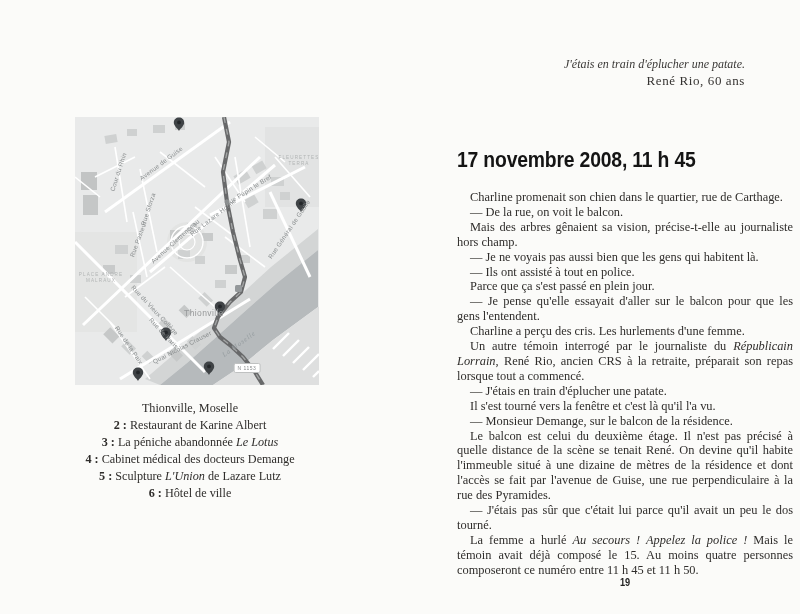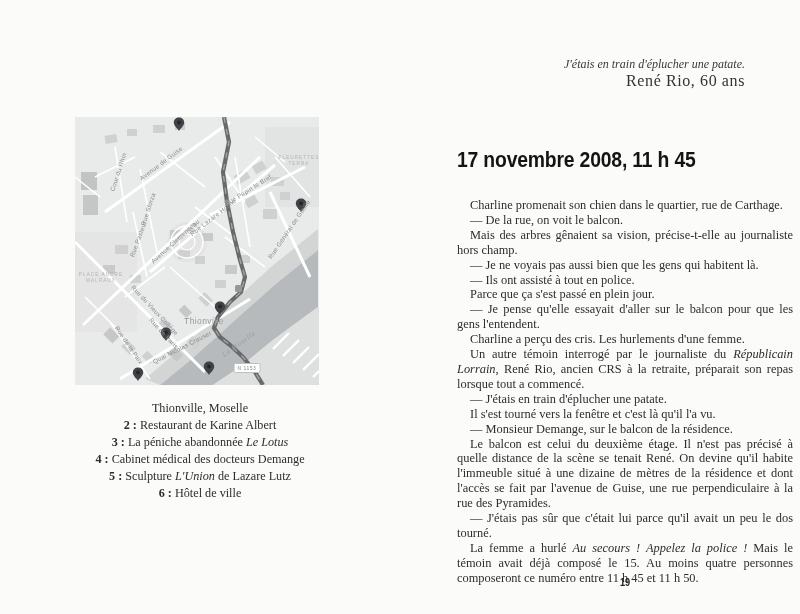--- a/index.html
+++ b/index.html
@@ -16,34 +16,34 @@
   .map-label.street{font:6.3px "Liberation Sans",sans-serif;color:#898d8e;letter-spacing:.25px;}
   .map-label.city{font:8.5px "Liberation Sans",sans-serif;color:#97999a;letter-spacing:.4px;}
   .map-label.river{font:italic 7px "Liberation Serif",serif;color:#969da0;letter-spacing:.8px;}
   .map-label.area{font:4.6px "Liberation Sans",sans-serif;color:#b2b5b5;letter-spacing:1.1px;
                   text-align:center;line-height:6px;}
   .shield{position:absolute;transform:translate(-50%,-50%);background:#fff;border:1px solid #bfc1c1;
           border-radius:2px;font:5px "Liberation Sans",sans-serif;color:#8a8d8e;
           padding:1px 3px;letter-spacing:.5px;}
 
   
-  .legend{position:absolute;left:30px;top:400px;width:340px;text-align:center;
+  .legend{position:absolute;left:20px;top:400px;width:340px;text-align:center;
           font-size:12.2px;line-height:17px;color:#2f2d2b;}
   .legend-title{line-height:17px;}
 
   
   .page-right{position:absolute;left:457px;top:0;width:336px;height:503px;}
   .epigraph{position:absolute;top:57px;left:0;right:48px;text-align:right;}
   .quote{font-style:italic;font-size:12px;line-height:15px;color:#3a3836;}
-  .attribution{font-size:16px;line-height:18px;letter-spacing:.6px;color:#353331;}
+  .attribution{font-size:13px;line-height:18px;letter-spacing:.6px;color:#353331;}
   .chapter{position:absolute;top:148px;left:0;margin:0;font-family:"Liberation Sans",sans-serif;
            font-weight:bold;font-size:21.5px;color:#141414;letter-spacing:-.2px;
            transform:scaleX(.9);transform-origin:left center;white-space:nowrap;}
   .body-text{position:absolute;top:190px;left:0;width:336px;font-size:12.4px;line-height:14.9px;
-             text-align:justify;margin-top:8px;}
+             text-align:justify;}
   .body-text p{margin:0;text-indent:13px;}
   .page-number{position:absolute;top:577px;left:0;width:336px;text-align:center;
                font-family:"Liberation Sans",sans-serif;font-weight:bold;font-size:10px;
                color:#222;transform:scaleX(.92);}
 </style>
 </head>
 <body>
 
 <div class="book">
 
@@ -186,21 +186,21 @@
           <span class="map-label street" style="left: 54px; top: 228px; transform: translate(-50%, -50%) rotate(56deg);">Rue de la Paix</span>
           <span class="map-label street" style="left: 107px; top: 230px; transform: translate(-50%, -50%) rotate(-27deg);">Quai Nicolas Crauser</span>
           <span class="map-label area" style="left: 26px; top: 161px;">
             <div>PLACE ANDRE</div>
             <div>MALRAUX</div>
           </span>
           <span class="map-label area" style="left: 224px; top: 44px;">
             <div>FLEURETTES</div>
             <div>TERRA</div>
           </span>
-          <span class="map-label city" style="left: 129px; top: 196px; transform: translate(-50%, -50%) rotate(0deg); margin-top: 8px;">Thionville</span>
+          <span class="map-label city" style="left: 129px; top: 196px; transform: translate(-50%, -50%) rotate(0deg);">Thionville</span>
           <span class="map-label river" style="left: 164px; top: 227px; transform: translate(-50%, -50%) rotate(-36deg);">La Moselle</span>
           <span class="shield" style="left: 172px; top: 251px;">N 1153</span>
         </div>
     </figure>
 
     <figcaption class="legend">
       <div class="legend-title">Thionville, Moselle</div>
       <div id="legend-items">
           <div class="legend-item"><span class="bd">2 : </span><span>Restaurant de Karine Albert</span></div>
           <div class="legend-item"><span class="bd">3 : </span><span>La péniche abandonnée </span><span class="it">Le Lotus</span></div>

